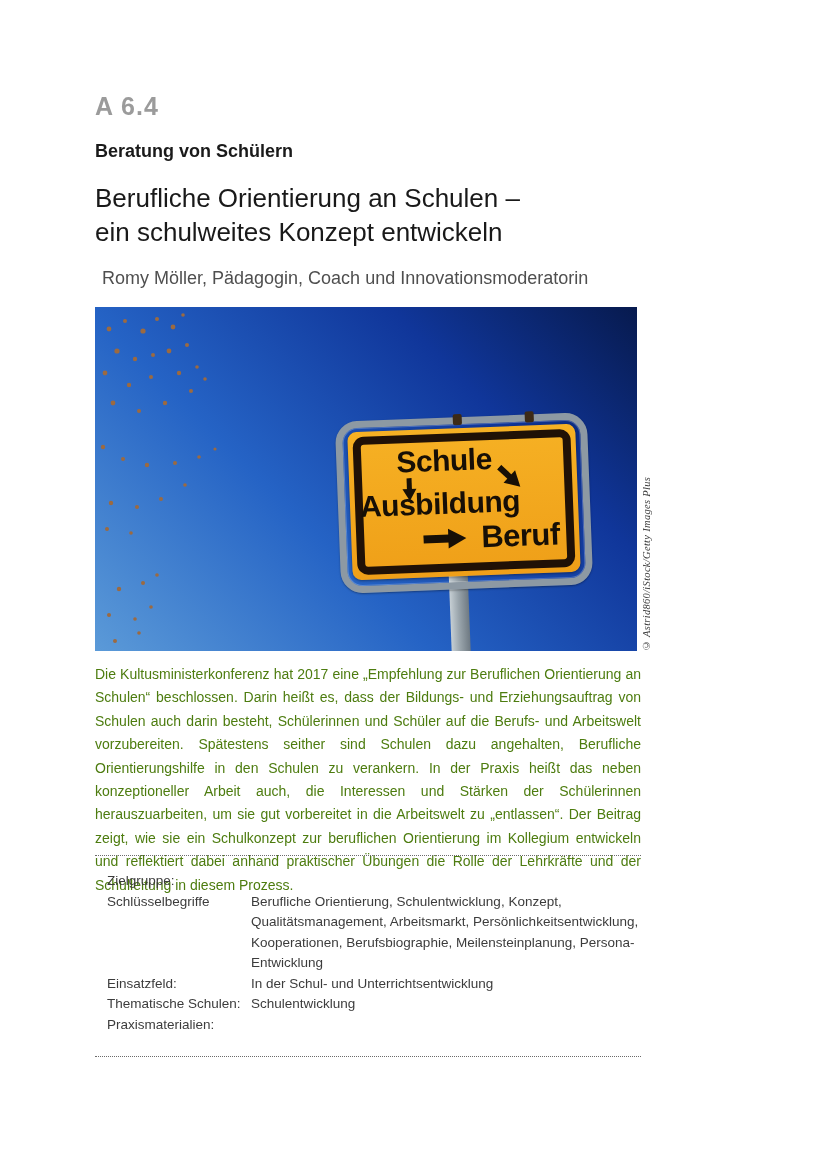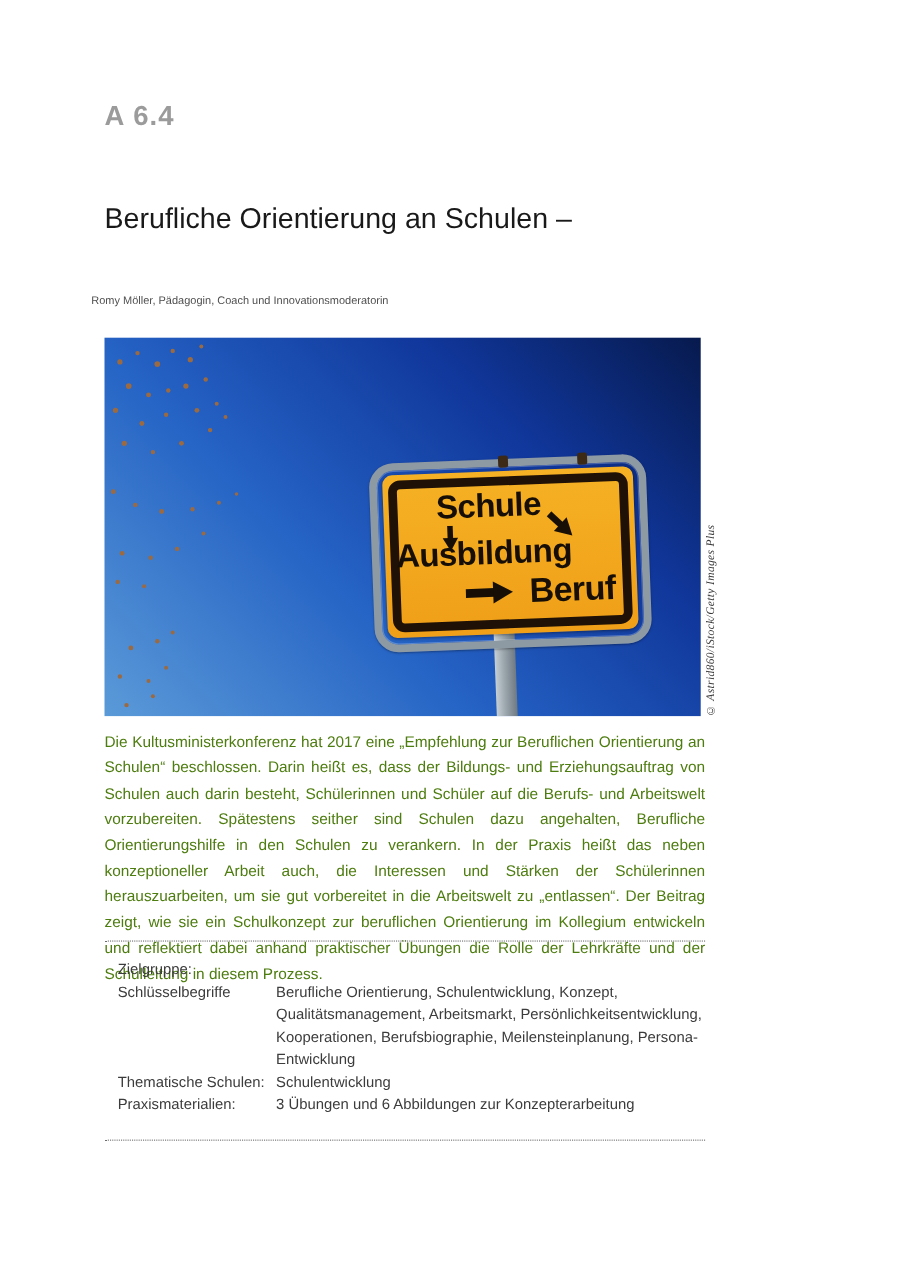--- a/index.html
+++ b/index.html
@@ -14,22 +14,22 @@
   .category{
     position:absolute;left:95px;top:141px;
     font-size:18px;font-weight:bold;color:#1a1a1a;
   }
   .title{
     position:absolute;left:95px;top:181px;width:560px;
     font-size:26px;font-weight:normal;color:#191919;line-height:34px;margin:0;
   }
   .title span{display:block;}
   .author{
-    position:absolute;left:83px;top:268px;
-    font-size:10px;color:#4f4f4f;text-align:right;
+    position:absolute;left:102px;top:268px;
+    font-size:18px;color:#4f4f4f;text-align:right;
   }
   
   .photo{
     position:absolute;left:95px;top:307px;width:542px;height:344px;
     background:linear-gradient(225deg,#071a4e 0%,#10369a 28%,#2563c5 62%,#5b9ad8 100%);
     overflow:hidden;
   }
   .tree{position:absolute;left:0;top:0;}
   .credit{
     position:absolute;left:641px;top:307px;height:344px;width:16px;
@@ -85,23 +85,25 @@
   .profile-label{width:144px;flex-shrink:0;}
   .profile-value{flex:1;}
 </style>
 </head>
 <body>
 
 <div class="page">
 
   <div class="code">A 6.4</div>
 
+  <div class="category">Beratung von Schülern</div>
 
   <h1 class="title">
       <span>Berufliche Orientierung an Schulen –</span>
+      <span>ein schulweites Konzept entwickeln</span>
     </h1>
 
   <div class="author">Romy Möller, Pädagogin, Coach und Innovationsmoderatorin</div>
 
   <div class="photo">
 
     <svg class="tree" width="200" height="344" viewBox="0 0 200 344">
       <g stroke="#33211
 2" stroke-width="2.2" fill="none" stroke-linecap="round">
         <path d="M-6,98 Q28,72 54,42 T84,6"></path>
@@ -194,23 +196,26 @@
   <div class="profile">
     <div class="profile-table">
       <div class="profile-row">
         <div class="profile-label">Zielgruppe:</div>
       </div>
       <div class="profile-row">
         <div class="profile-label">Schlüsselbegriffe</div>
         <div class="profile-value">Berufliche Orientierung, Schulentwicklung, Konzept, Qualitätsmanagement, Arbeitsmarkt, Persönlichkeitsentwicklung, Kooperationen, Berufsbiographie, Meilensteinplanung, Persona-Entwicklung</div>
       </div>
       <div class="profile-row">
+        <div class="profile-label">Einsatzfeld:</div>
+        <div class="profile-value">In der Schul- und Unterrichtsentwicklung</div>
+      </div>
+      <div class="profile-row">
         <div class="profile-label">Thematische Schulen:</div>
         <div class="profile-value">Schulentwicklung</div>
       </div>
       <div class="profile-row">
         <div class="profile-label">Praxismaterialien:</div>
-        <div class="profile-value">3 Übungen und 6 Abbildungen zur Konzepterarbeitung</div>
       </div>
     </div>
   </div>
 
 </div>
 
 </body></html>

